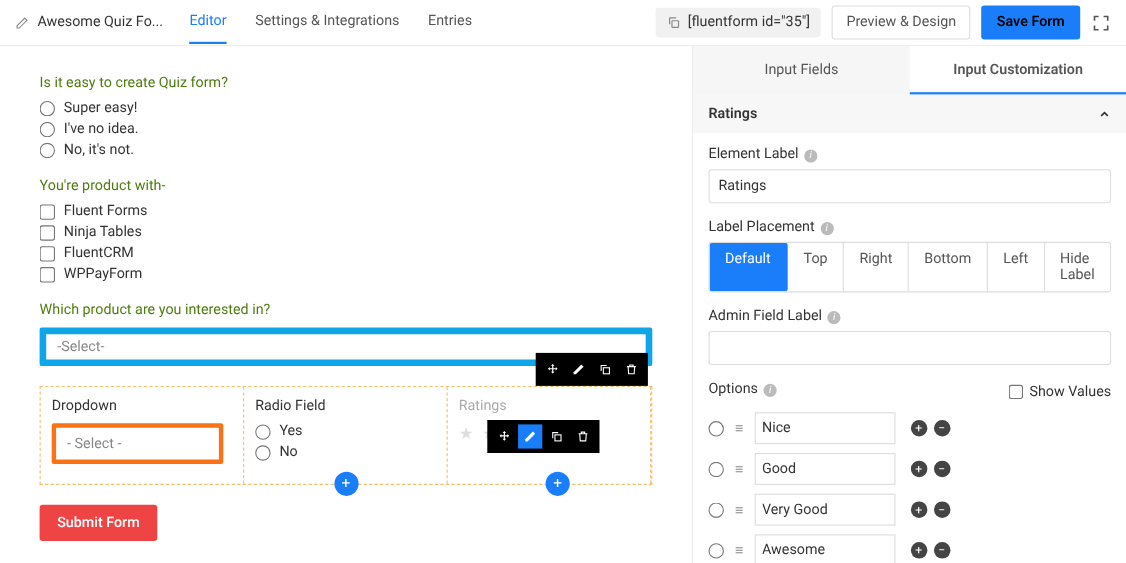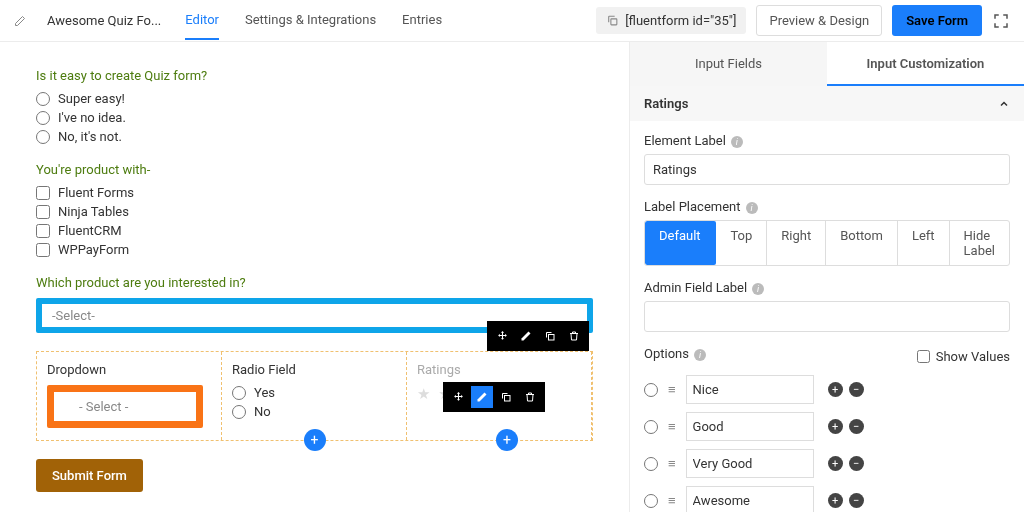--- a/index.html
+++ b/index.html
@@ -1,18 +1,18 @@
 <!DOCTYPE html>
 <html><head>
 <meta charset="utf-8">
 <style>
 *{box-sizing:border-box;margin:0;padding:0;font-family:-apple-system,BlinkMacSystemFont,"Segoe UI",Roboto,sans-serif;font-size:13px;color:#333}
 body{background:#fff}
 .topbar{height:42px;border-bottom:1px solid #ececec;display:flex;align-items:center;padding:0 14px;gap:24px}
-.form-title{color:#888;display:flex;align-items:center;gap:21px}
+.form-title{color:#888;display:flex;align-items:center;gap:8px}
 .tabs{display:flex;gap:26px}
 .tab{color:#555;padding:11px 0;cursor:pointer}
 .tab.active{color:#1a7efb;border-bottom:2px solid #1a7efb;font-weight:400}
 .top-right{margin-left:auto;display:flex;align-items:center;gap:10px}
 .shortcode{background:#f1f1f1;color:#888;padding:6px 10px;border-radius:3px;display:flex;align-items:center;gap:6px}
 .btn-plain{background:#fff;border:1px solid #ddd;padding:7px 12px;border-radius:3px;color:#555;cursor:pointer}
 .btn-primary{background:#1a7efb;color:#000000;border:none;padding:8px 14px;border-radius:3px;font-weight:600;cursor:pointer}
 .expand-ic{cursor:pointer}
 
 .main{display:flex;height:470px}
@@ -23,31 +23,31 @@
 .q-label{margin-bottom:8px;display:block;color:#4d7c0f}
 .opt{display:flex;align-items:center;gap:8px;margin-bottom:4px}
 .opt input[type=radio],.opt input[type=checkbox]{width:14px;height:14px}
 .sel{display:block;width:100%;border:6px solid #0ea5e9;padding:4px 10px;color:#888;border-radius:2px}
 
 .row3{display:flex;border:1px dashed #f0c070;min-height:90px;position:relative;margin-bottom:18px}
 .col{flex:1;border-right:1px dashed #f0c070;padding:10px;position:relative}
 .col:last-child{border-right:none;background:#f4f4f4}
 .col-label{display:block;margin-bottom:8px}
 .col-label.muted{color:#aaa}
-.mini-sel{border:7px solid #f97316;padding:7px 25px;color:#888;border-radius:2px;width:95%}
+.mini-sel{border:4px solid #f97316;padding:7px 10px;color:#888;border-radius:2px;width:95%}
 .stars{color:#ddd;font-size:15px;letter-spacing:2px}
 .toolbar{position:absolute;background:#000;display:flex;padding:4px;gap:2px}
 .tb-top{top:-31px;right:3px}
 .tb-on{top:30px;left:36px}
 .tb-btn{width:22px;height:22px;display:flex;align-items:center;justify-content:center;color:#fff;cursor:pointer}
 .tb-btn.active{background:#1a7efb}
 .plus-dot{position:absolute;width:22px;height:22px;background:#1a7efb;border-radius:50%;color:#fff;display:flex;align-items:center;justify-content:center;font-size:14px;cursor:pointer}
 .plus-bottom{bottom:-11px;left:50%;transform:translateX(-50%)}
 .plus-c3{bottom:-11px;left:calc(50% - 3px)}
-.submit{background:#a16207;color:#fff;border:none;padding:9px 16px;border-radius:3px;cursor:pointer;font-weight:500}
+.submit{background:#ef4444;color:#fff;border:none;padding:9px 16px;border-radius:3px;cursor:pointer;font-weight:500}
 
 .side-tabs{display:flex;height:44px}
 .side-tab{flex:1;text-align:center;padding:14px 0;color:#555;cursor:pointer}
 .side-tab.active{background:#fff;border-bottom:2px solid #1a7efb;font-weight:600}
 .side-tab:not(.active){background:#f6f6f6}
 .section-hd{background:#f7f7f7;padding:10px 14px;font-weight:600;display:flex;align-items:center;justify-content:space-between;cursor:pointer}
 .section-body{padding:12px 14px 18px}
 .fld{margin-bottom:14px}
 .fld-label{color:#666;display:inline-flex;align-items:flex-end;gap:5px;margin-bottom:6px}
 .info-ic{width:12px;height:12px;border-radius:50%;background:#bbb;color:#fff;display:inline-flex;align-items:center;justify-content:center;font-size:9px;font-style:italic}

